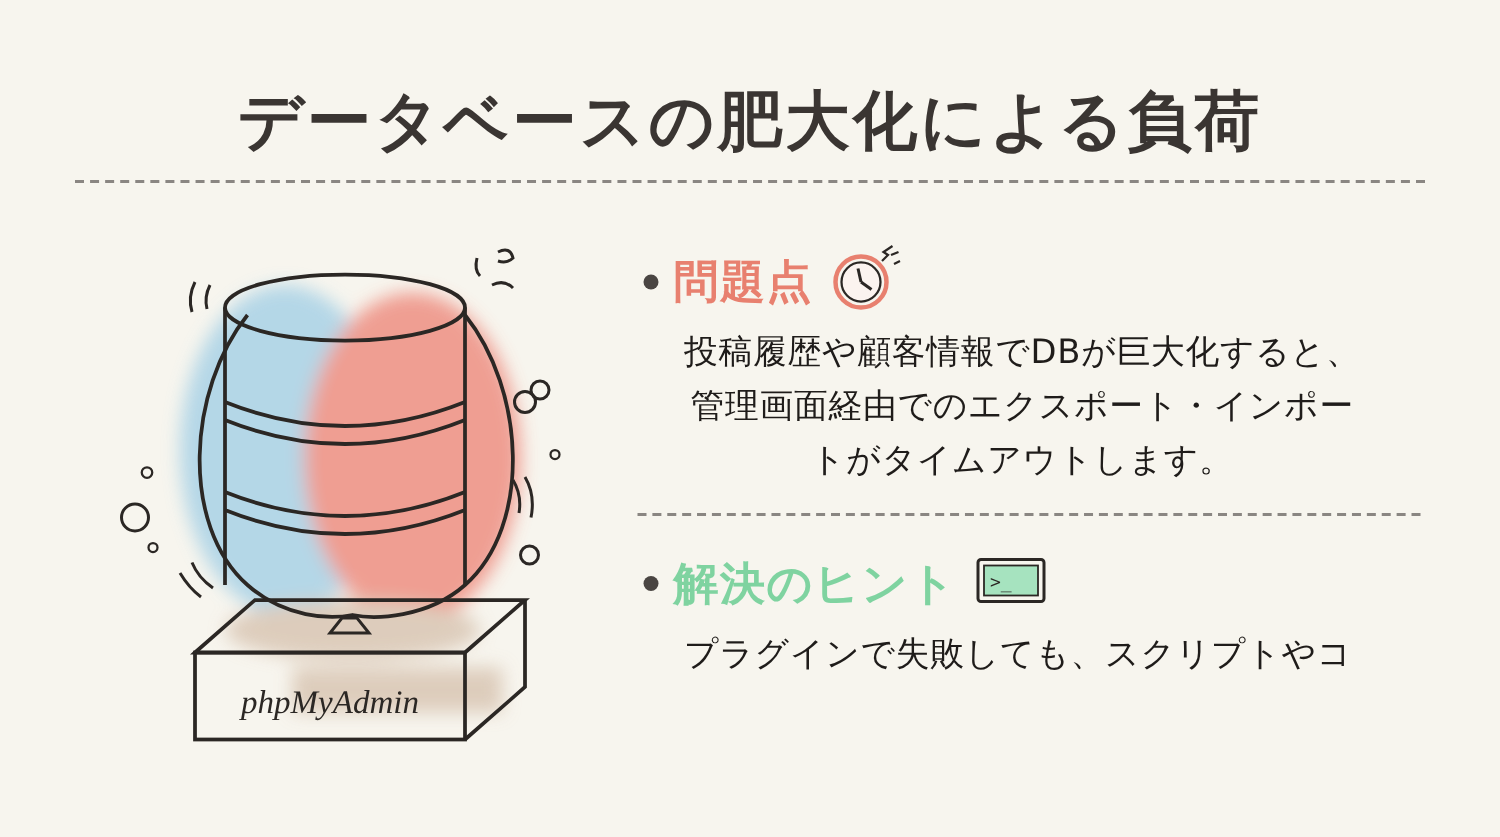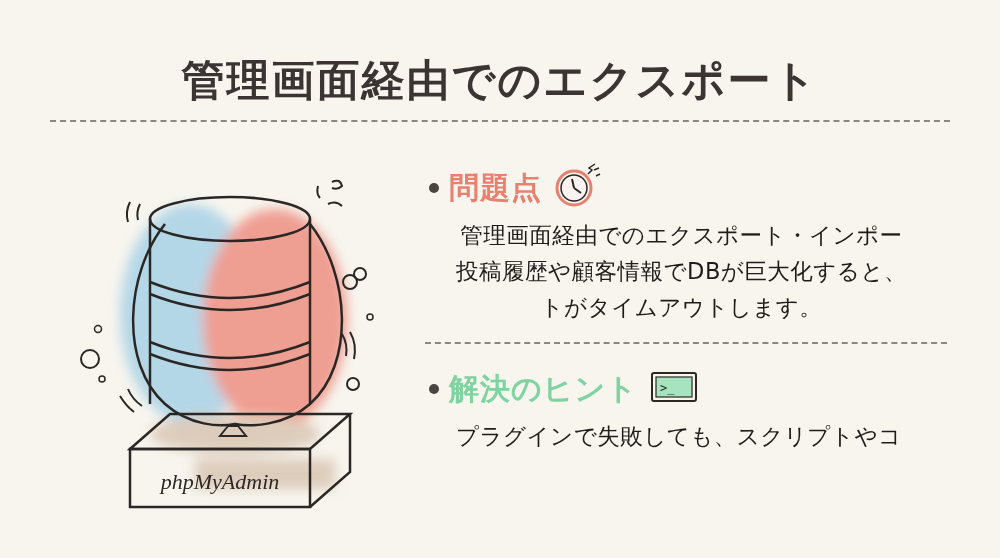--- a/index.html
+++ b/index.html
@@ -1,35 +1,35 @@
 <!DOCTYPE html>
 <html><head>
 <meta charset="utf-8">
 <style>
   html,body{margin:0;padding:0;}
   body{width:1000px;height:558px;overflow:hidden;background:#f7f5ee;font-family:"DejaVu Sans","Liberation Sans",sans-serif;color:#2b2724;position:relative;}
   .title{position:absolute;left:0;top:52px;width:1000px;text-align:center;font-size:43px;font-weight:bold;letter-spacing:2px;color:#3a3532;}
   .divider-top{position:absolute;left:50px;top:120px;width:900px;height:0;border-top:2px dashed #8a8682;}
   .divider-mid{position:absolute;left:425px;top:342px;width:522px;height:0;border-top:2px dashed #8a8682;}
-  .illustration{position:absolute;left:70px;top:164px;width:330px;height:360px;}
+  .illustration{position:absolute;left:70px;top:150px;width:330px;height:360px;}
   .section{position:absolute;left:425px;text-align:center;}
   .section.problem{top:163px;}
   .section.hint{top:364px;}
   .heading{display:flex;align-items:center;height:50px;}
   .bullet{width:10px;height:10px;border-radius:50%;background:#4a4542;margin-right:10px;margin-left:4px;}
   .heading-text{font-size:30px;font-weight:bold;letter-spacing:1px;}
   .problem .heading-text{color:#e8806f;}
   .hint .heading-text{color:#7fd3a0;}
   .heading-icon{margin-left:12px;display:inline-block;}
   .body{margin-left:31px;font-size:22.5px;line-height:36px;color:#1f1c1a;letter-spacing:0.5px;margin-top:4px;}
 </style>
 </head>
 <body>
 
-<div class="title">管理画面経由でのエクスポート</div>
+<div class="title">データベースの肥大化による負荷</div>
 <div class="divider-top"></div>
 
 <div class="illustration">
   <svg width="330" height="360" viewBox="0 0 330 360">
     <defs>
       <filter id="blur">
           <feGaussianBlur stdDeviation="6"></feGaussianBlur>
         </filter>
     </defs>
 
@@ -82,22 +82,22 @@
         <circle cx="20" cy="26" r="17" fill="none" stroke="#e8806f" stroke-width="3"></circle>
         <circle cx="20" cy="26" r="13" fill="#fbf3ef" stroke="#2b2724" stroke-width="1.5"></circle>
         <line x1="20" y1="26" x2="18" y2="17" stroke="#2b2724" stroke-width="2"></line>
         <line x1="20" y1="26" x2="27" y2="31" stroke="#2b2724" stroke-width="2"></line>
         <path d="M34 12 L38 8 L35 6 L41 2" fill="none" stroke="#2b2724" stroke-width="1.5"></path>
         <path d="M42 14 L46 12 M40 8 L45 6" fill="none" stroke="#2b2724" stroke-width="1.5"></path>
       </svg>
     </span>
   </div>
   <div class="body">
+    <div>投稿履歴や顧客情報でDBが巨大化すると、</div>
     <div>管理画面経由でのエクスポート・インポー</div>
-    <div>投稿履歴や顧客情報でDBが巨大化すると、</div>
     <div>トがタイムアウトします。</div>
   </div>
 </div>
 
 <div class="divider-mid"></div>
 
 <div class="section hint">
   <div class="heading">
     <span class="bullet"></span>
     <span class="heading-text">解決のヒント</span>

